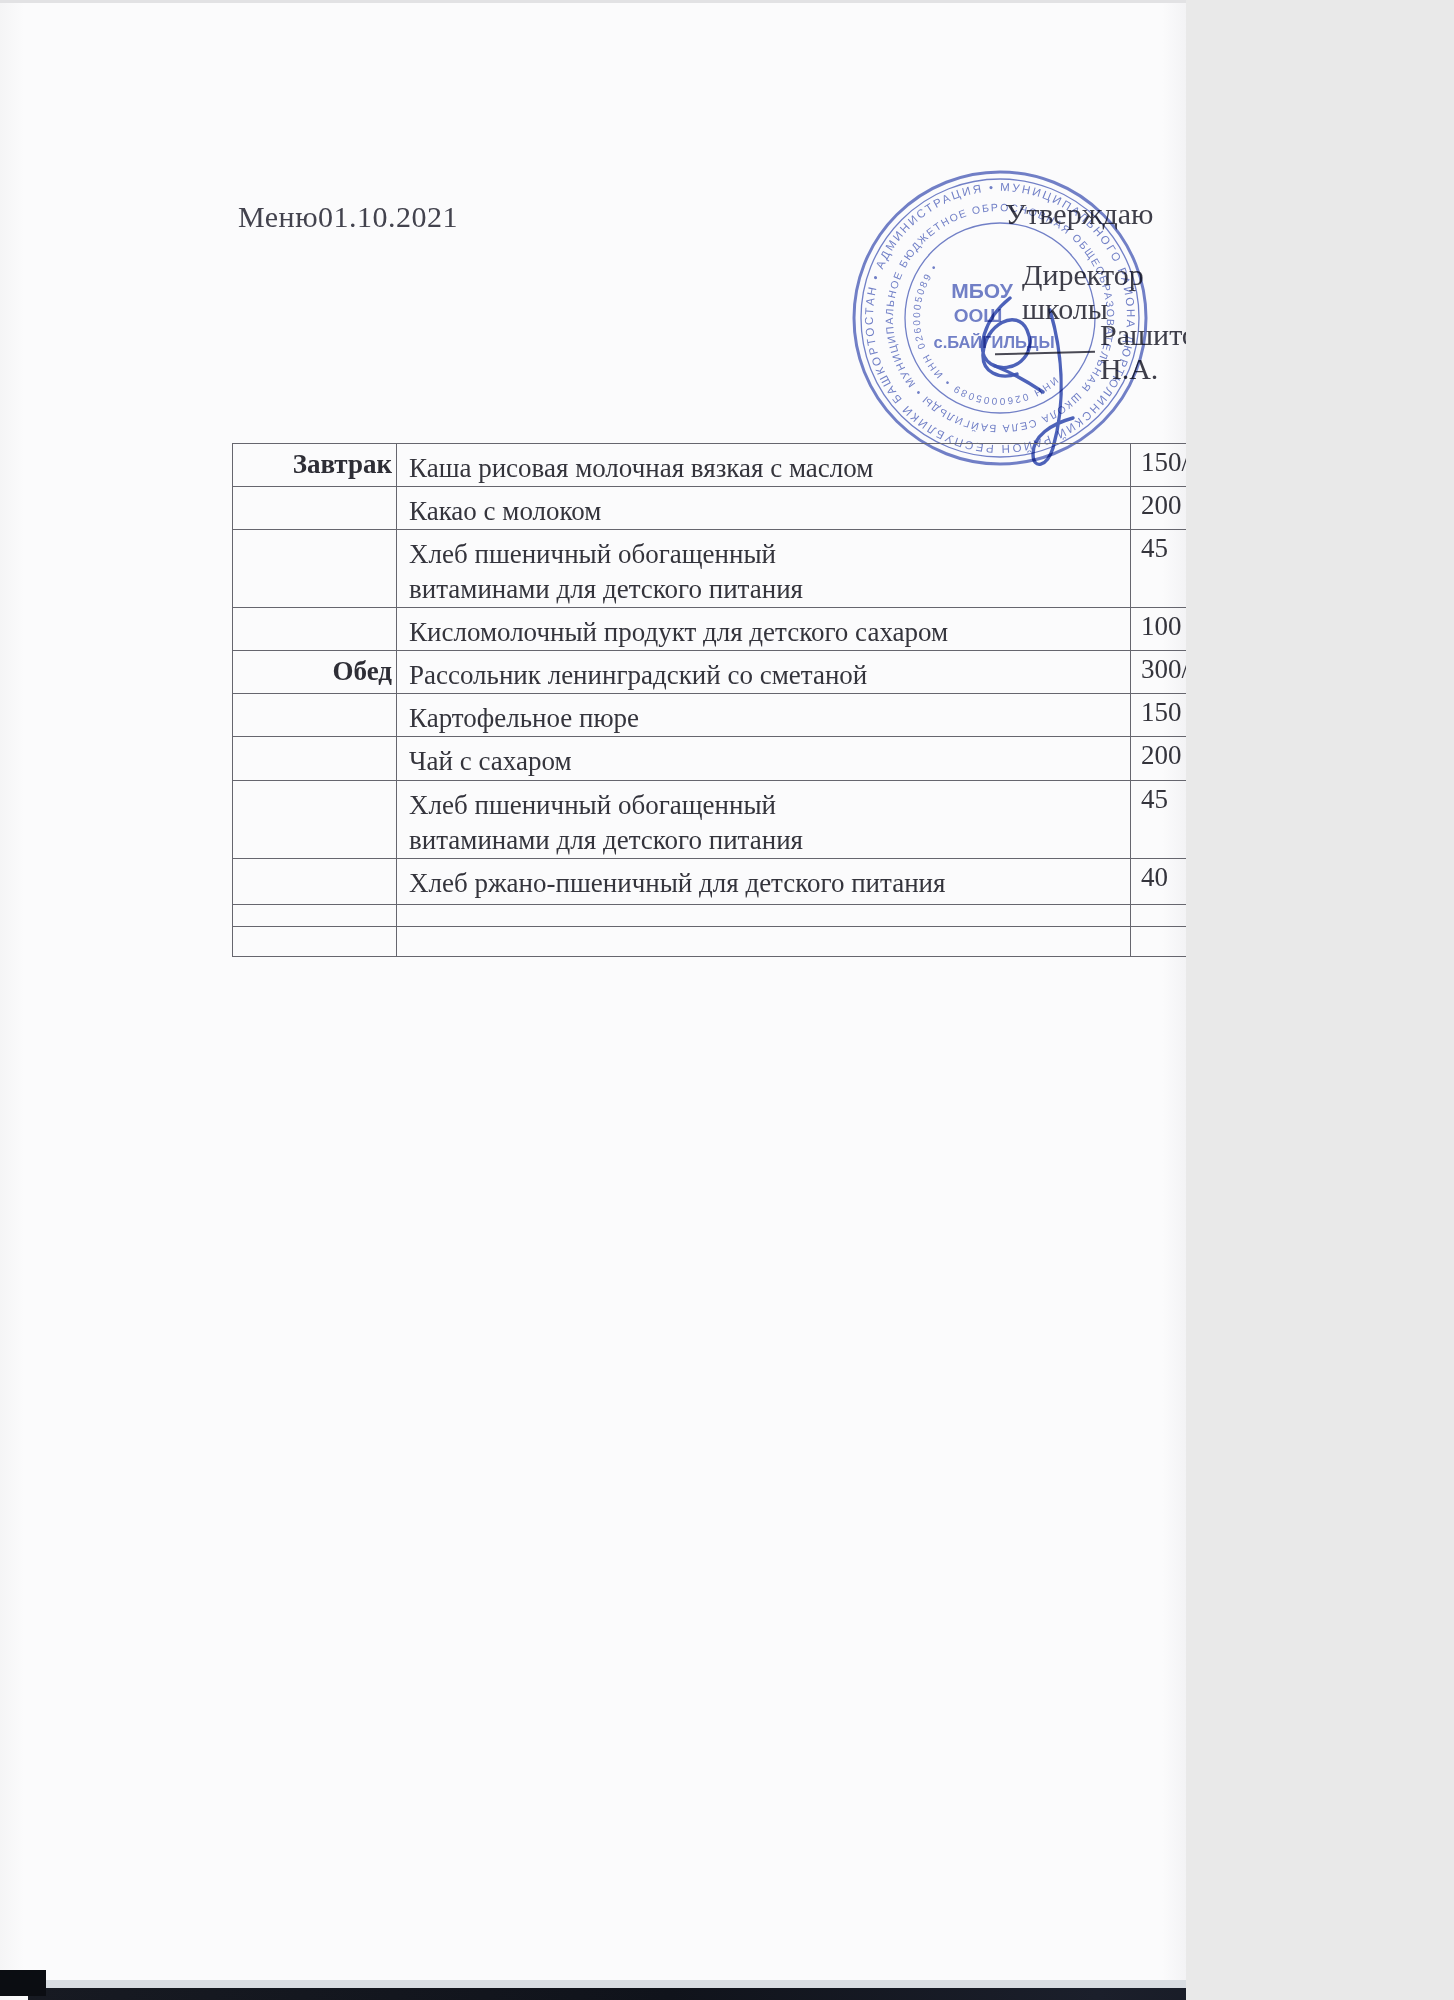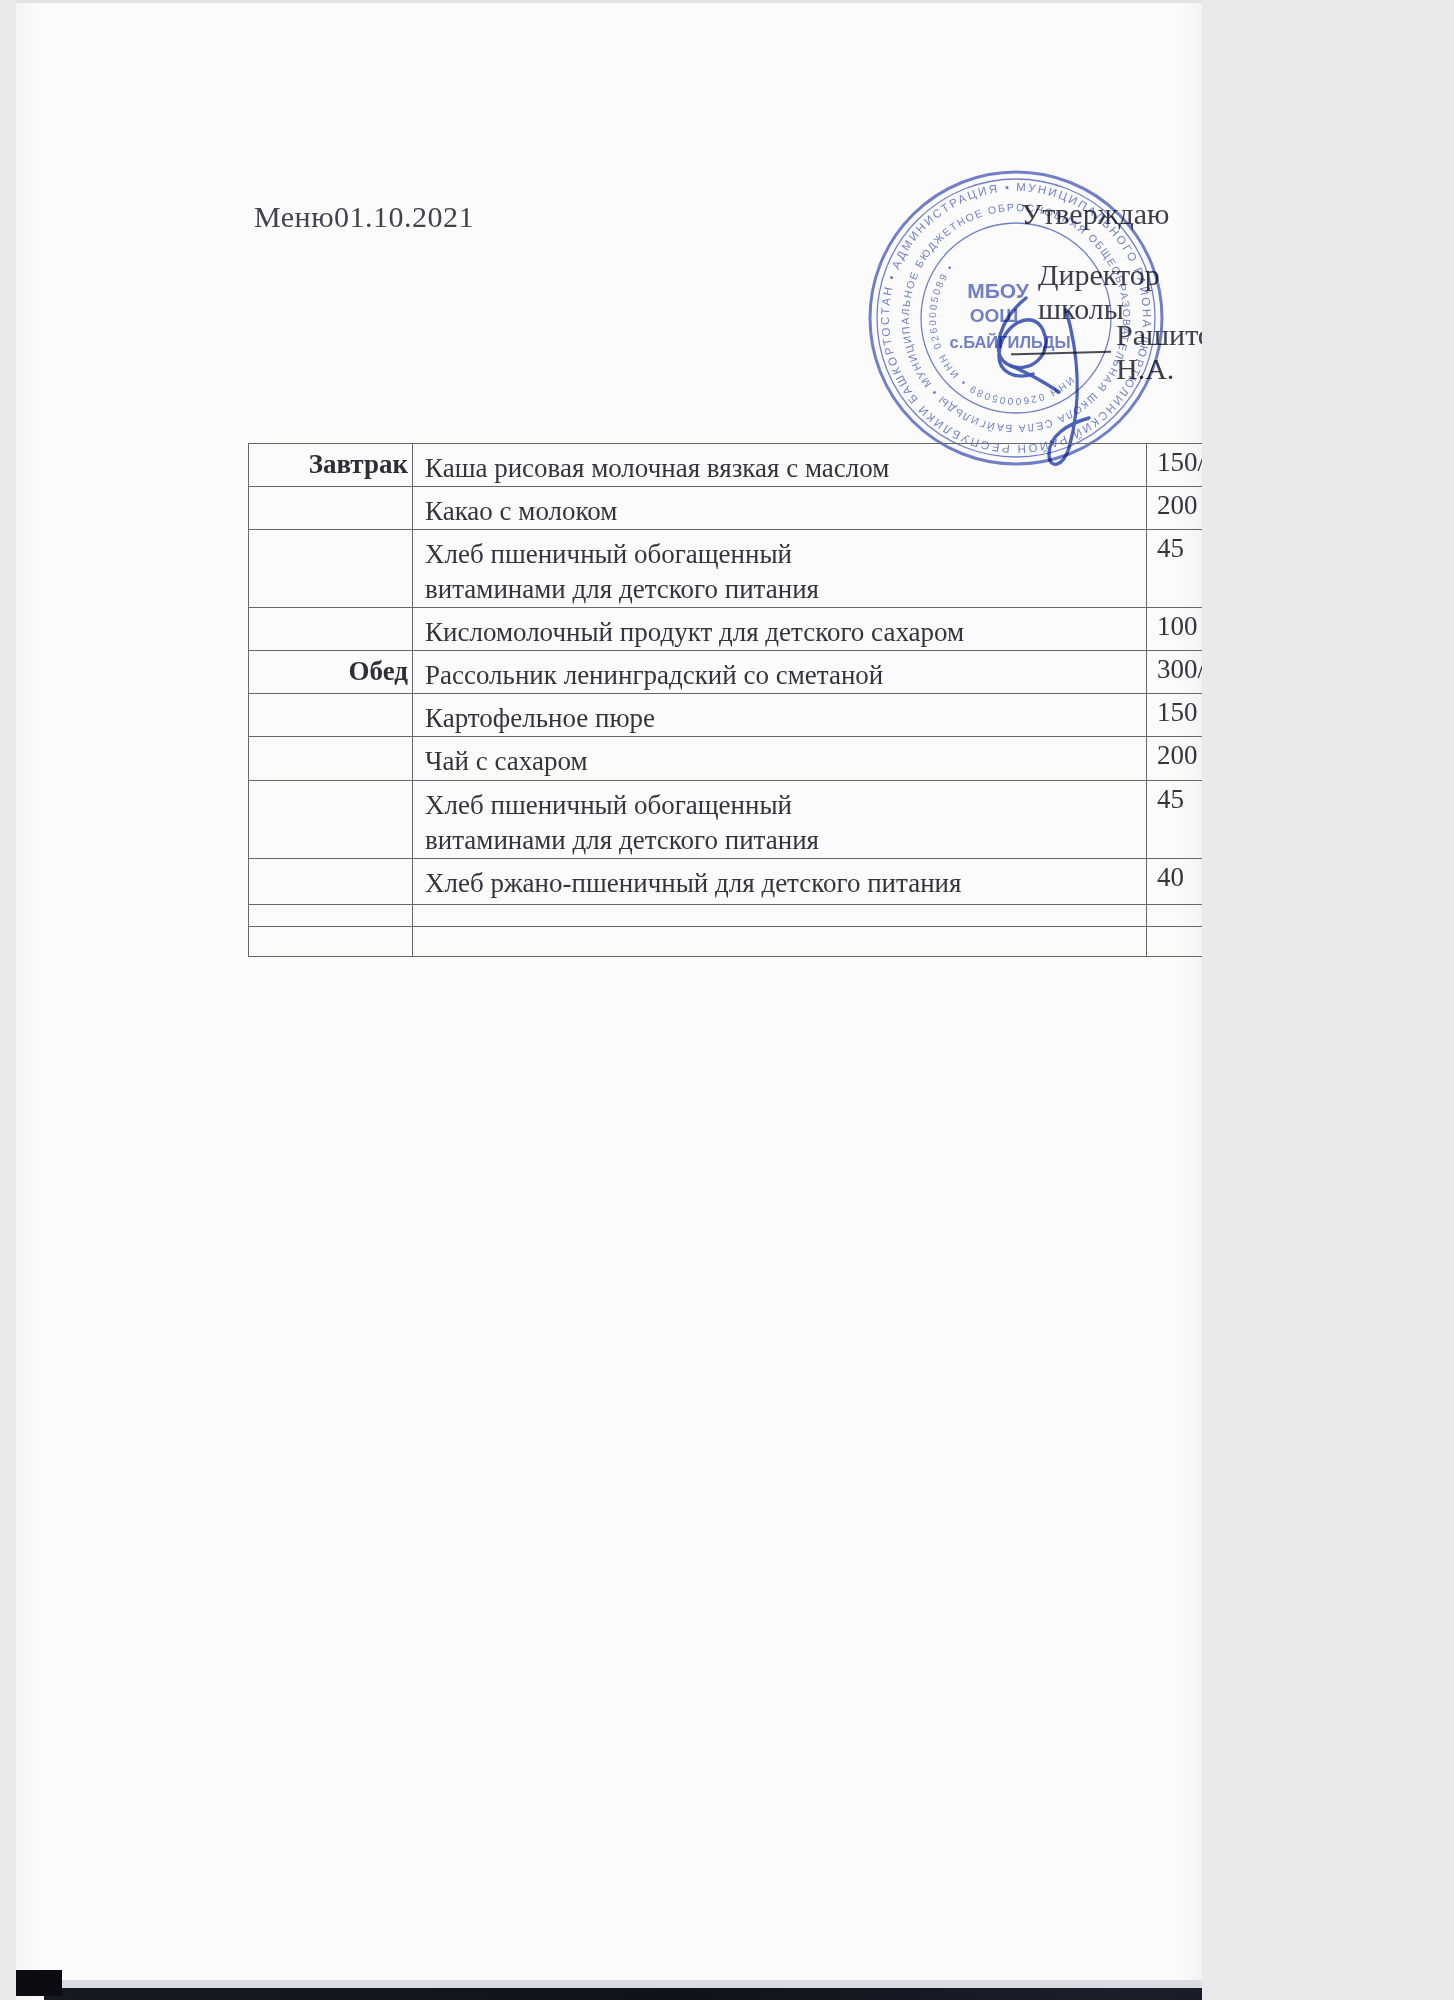--- a/index.html
+++ b/index.html
@@ -1,19 +1,19 @@
 <!DOCTYPE html>
 <html><head>
 <meta charset="utf-8">
 <style>
   html,body{margin:0;padding:0;background:#e9e9e9;}
   #page{
     position:relative;width:1186px;height:2000px;overflow:hidden;
     background:linear-gradient(90deg,#f5f5f6 0%,#fbfbfc 2%,#fbfbfc 98%,#f3f3f5 100%);
-    font-family:"Liberation Serif","DejaVu Serif",serif;color:#393941;margin-left:16px;
+    font-family:"Liberation Serif","DejaVu Serif",serif;color:#393941;
   }
   #page::before{ 
     content:"";position:absolute;left:0;top:0;width:100%;height:3px;background:#e2e2e4;
   }
   .menu-date{
     position:absolute;left:238px;top:200px;font-size:30px;letter-spacing:.5px;color:#43434e;
   }
   .approve{position:absolute;font-size:30px;color:#3e3e49;}
   .approve.l1{left:1005px;top:197px;}
   .approve.l2{left:1022px;top:258px;}

